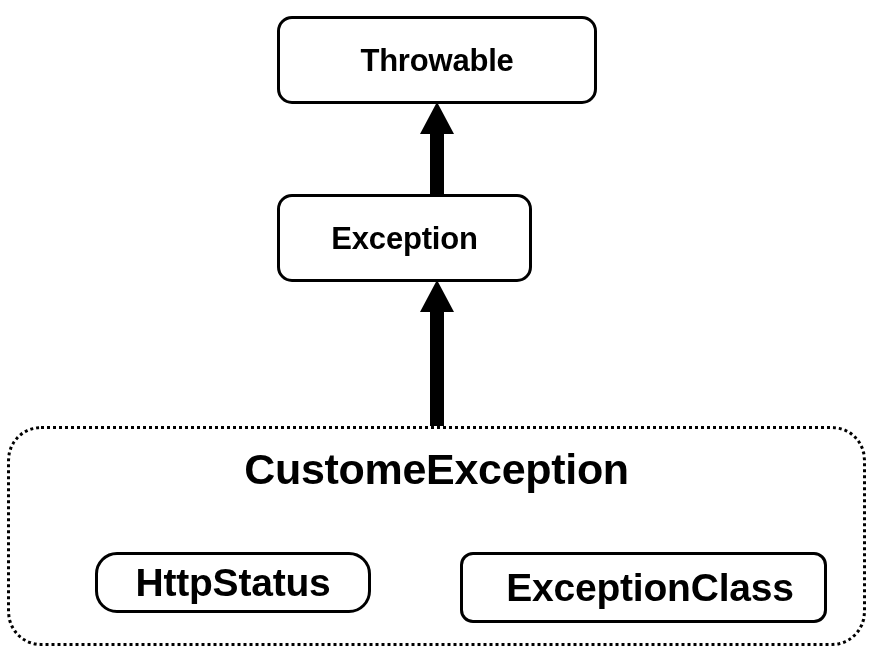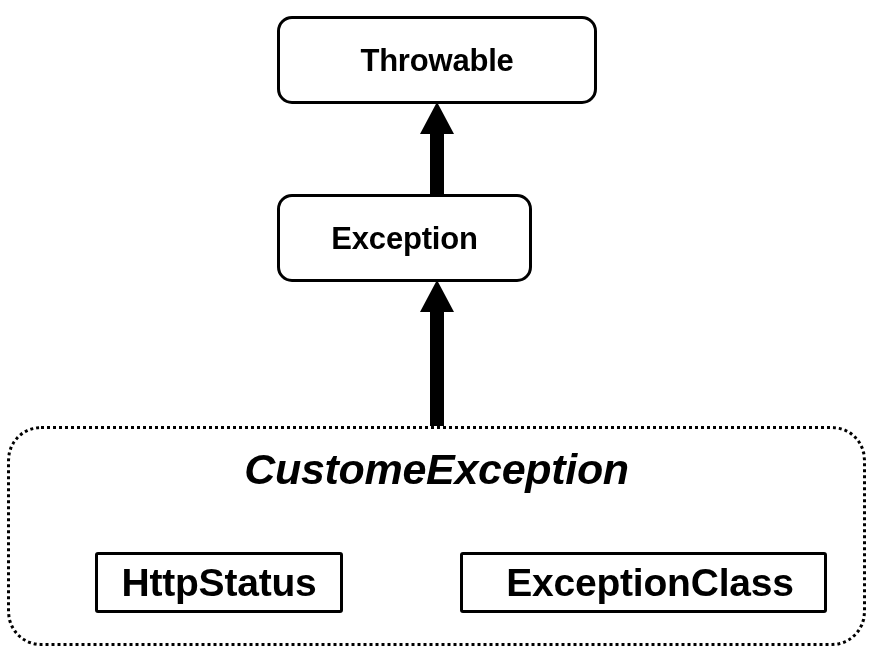--- a/index.html
+++ b/index.html
@@ -73,39 +73,38 @@
     left: 0;
     right: 0;
     top: 19px;
     text-align: center;
     font-size: 43px;
     font-weight: bold;
     color: #000000;
     line-height: 1;
     white-space: nowrap;
     letter-spacing: -0.3px;
-    font-style: italic;
   }
 
   
   #httpstatus-box {
     left: 85px;
     top: 123px;
-    width: 248px;
+    width: 276px;
     height: 61px;
     border-width: 3px;
-    border-radius: 3px;
+    border-radius: 22px;
   }
   #exceptionclass-box {
     left: 450px;
     top: 123px;
     width: 367px;
-    height: 61px;
+    height: 71px;
     border-width: 3px;
-    border-radius: 3px;
+    border-radius: 13px;
     padding-left: 13px;
   }
   #httpstatus-box .node-label,
   #exceptionclass-box .node-label {
     font-size: 39px;
   }
 
   
   .arrow-svg {
     position: absolute;

